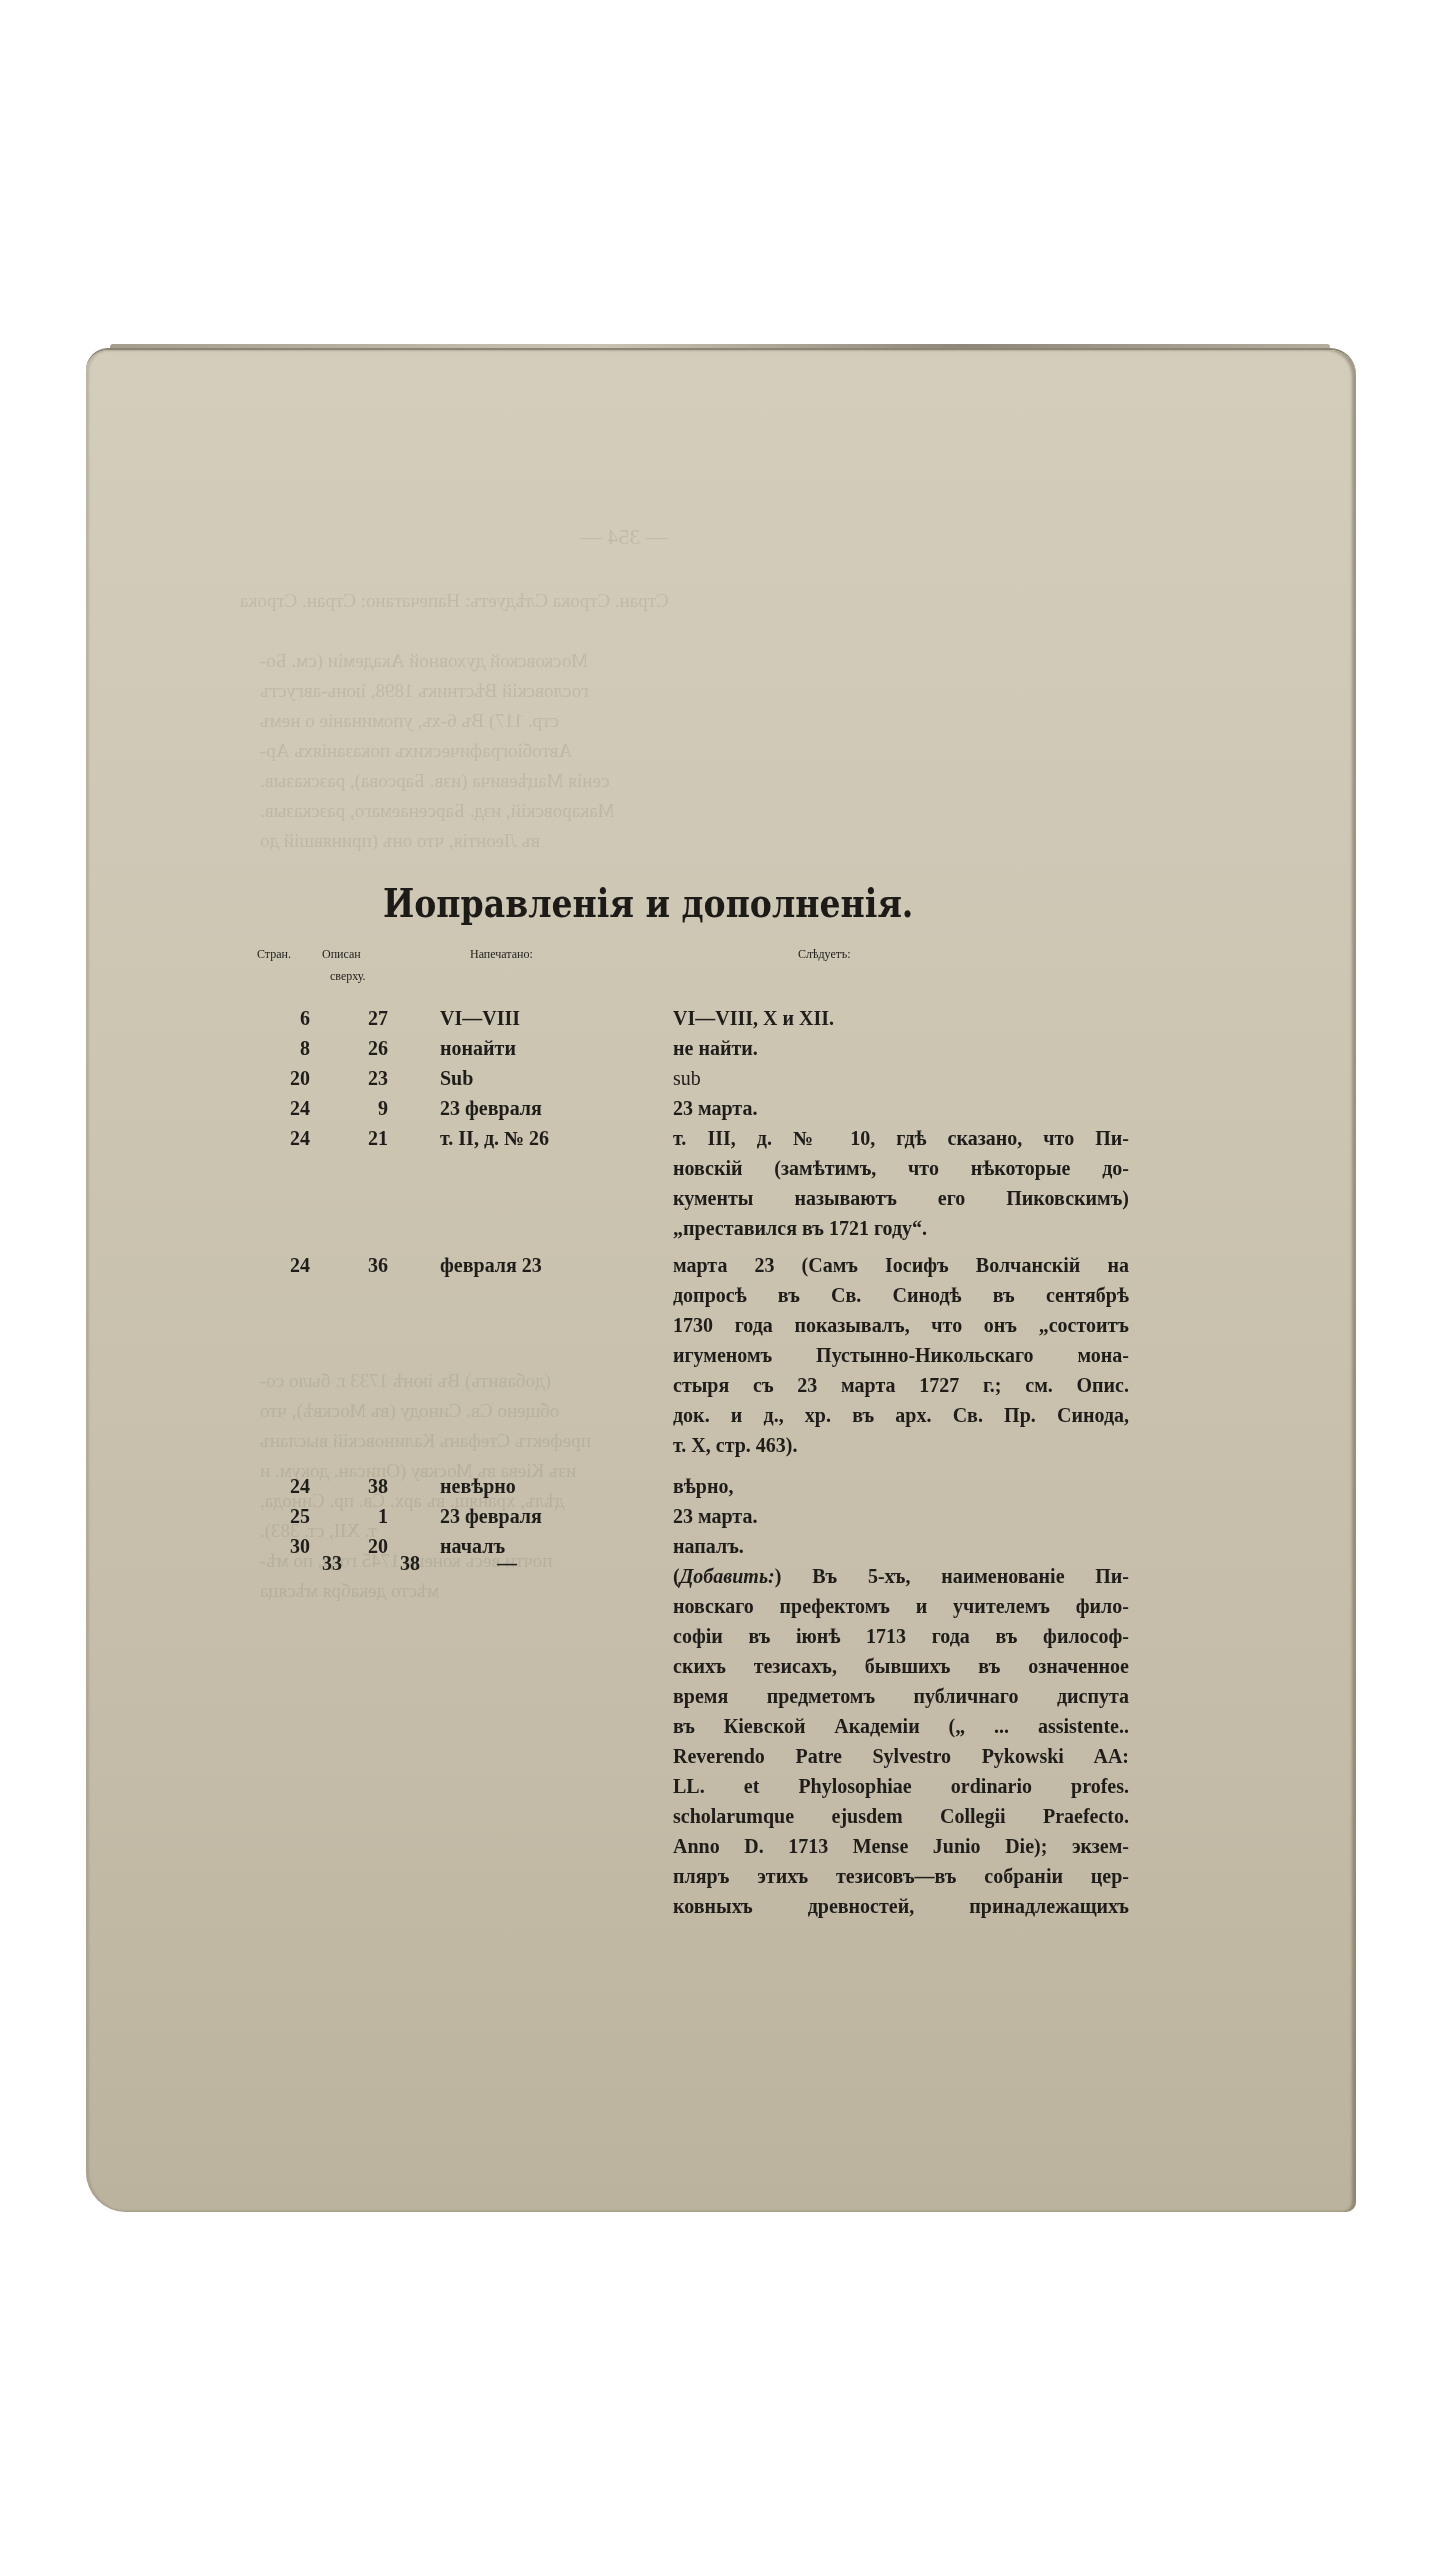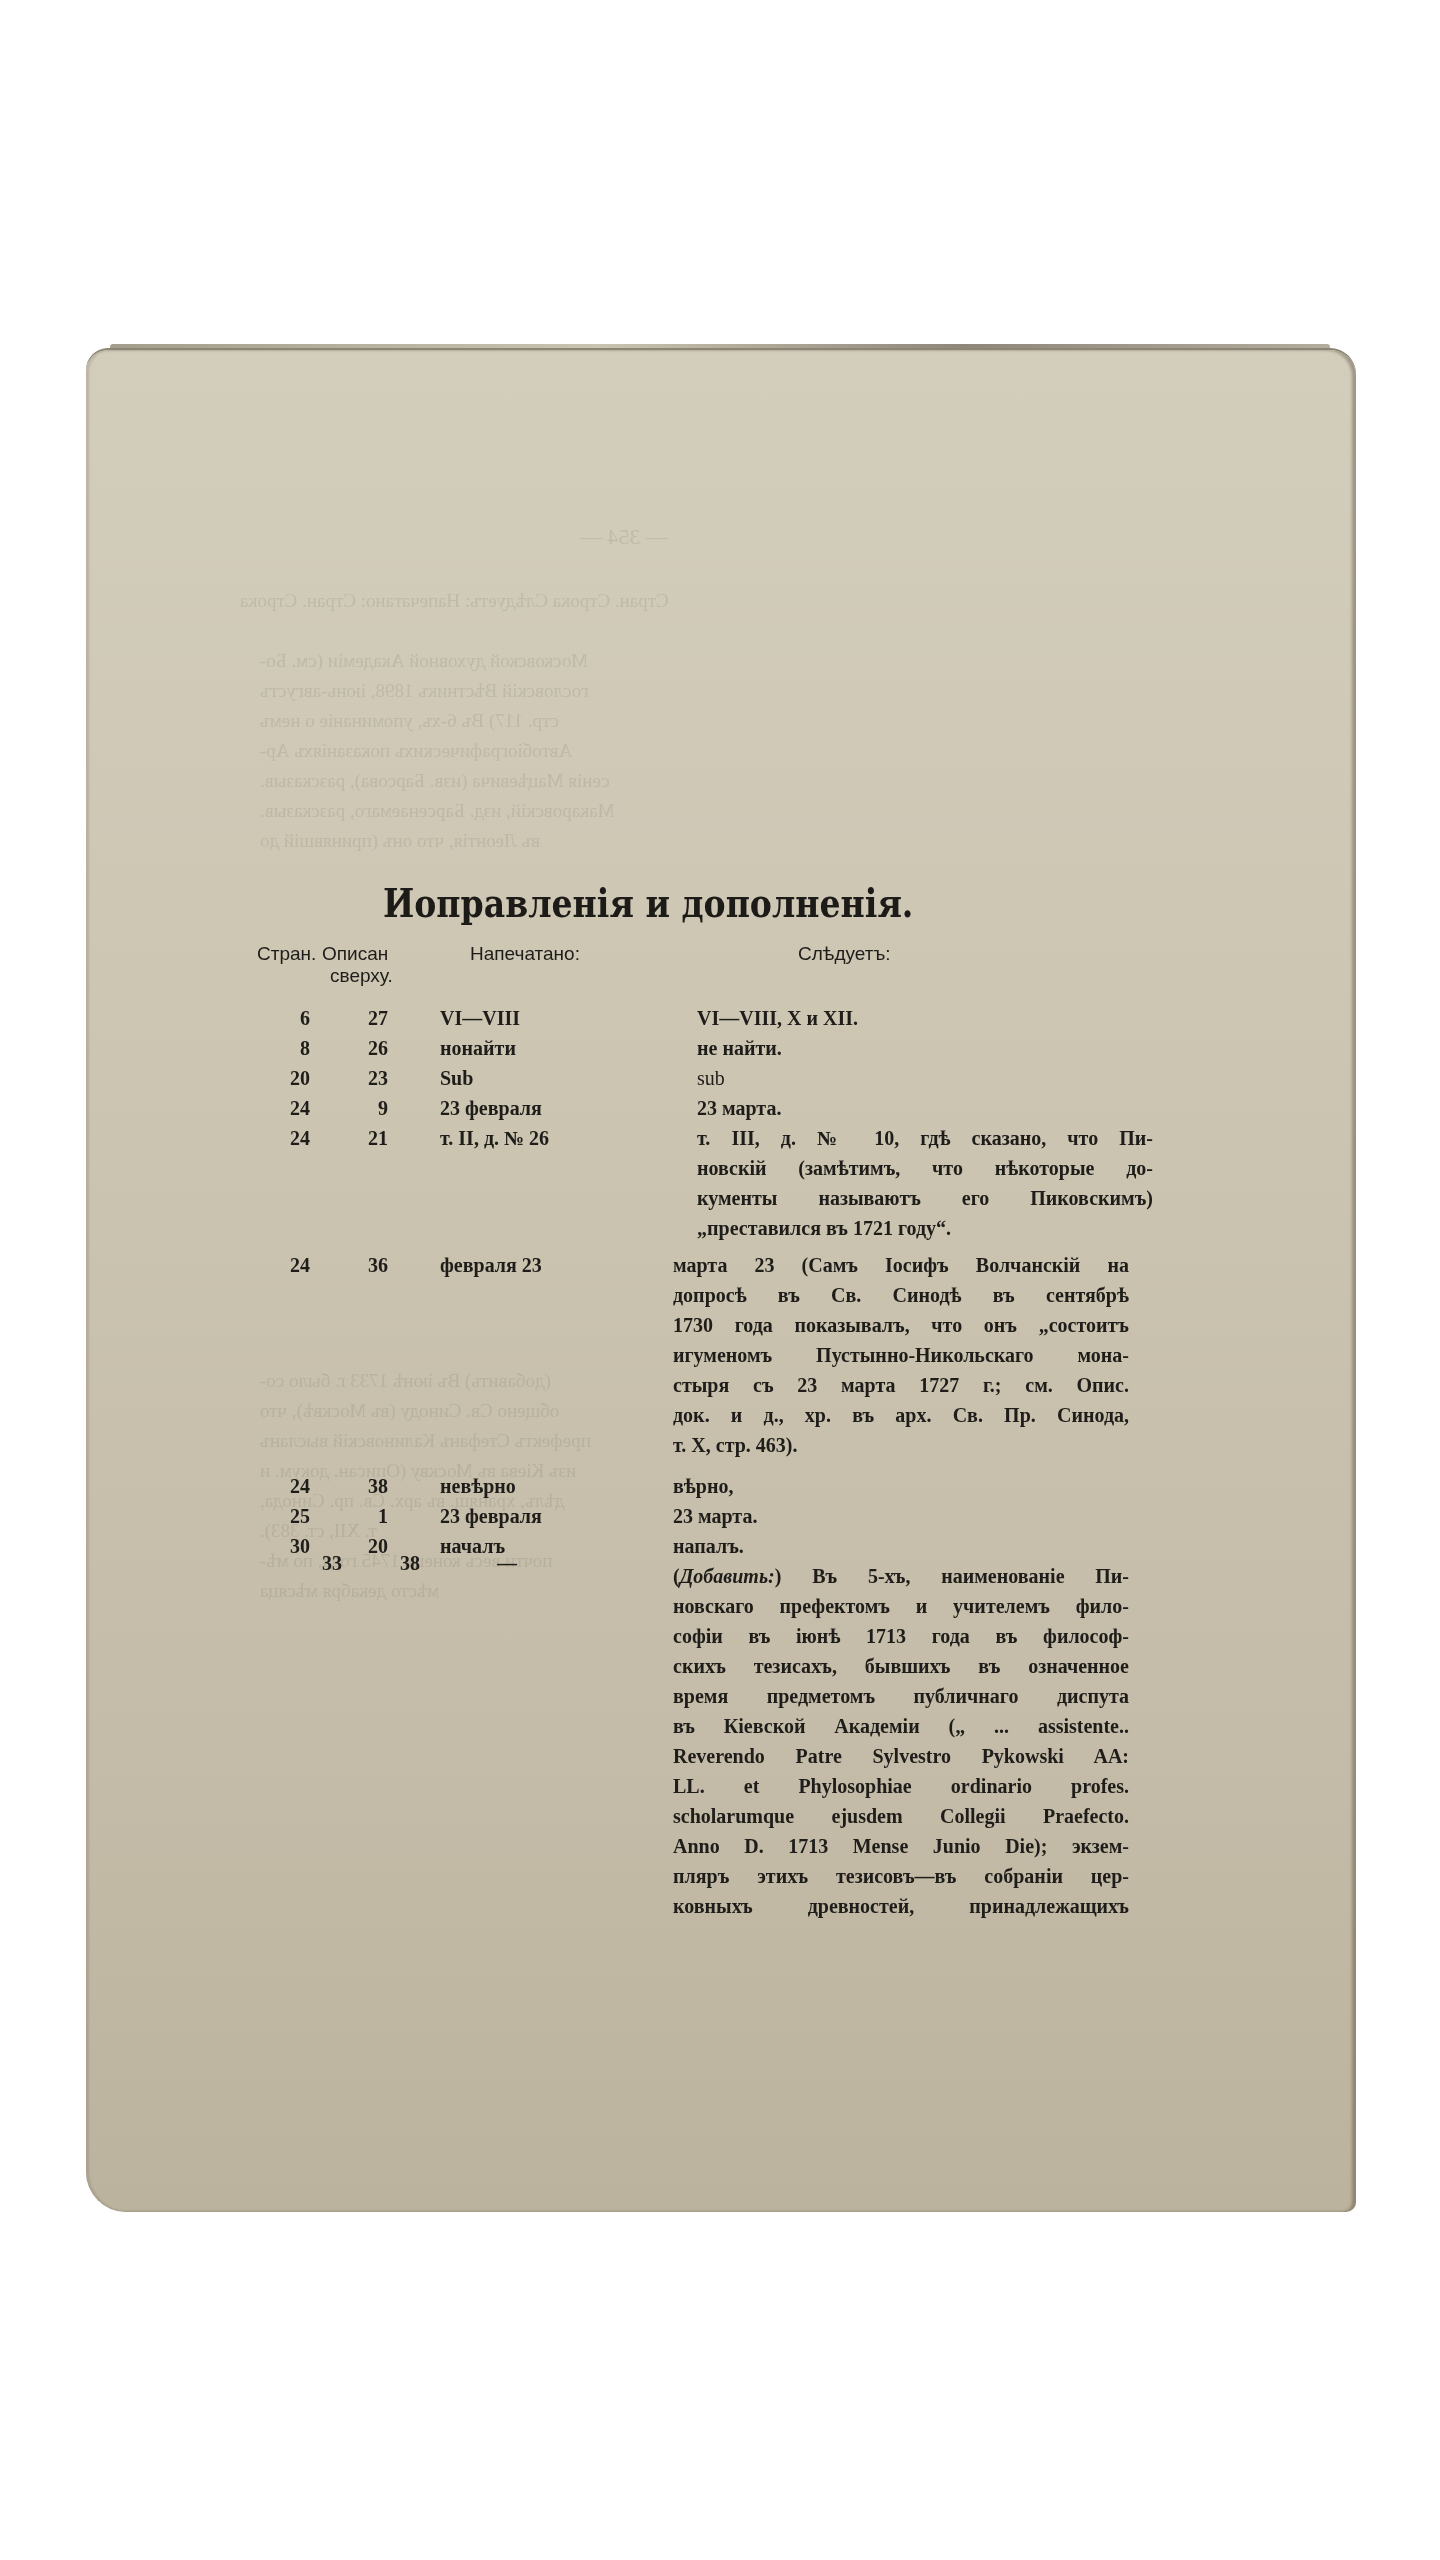--- a/index.html
+++ b/index.html
@@ -18,21 +18,21 @@
     background:linear-gradient(90deg,#a39d8e,#c9c3b3 40%,#8f887a 70%,#b3ad9e);
     border-radius:3px;
   }
   .ghost { position:absolute; color:rgba(80,75,65,0.13); font-family:"Liberation Serif", serif; font-size:19px; transform:scaleX(-1); white-space:nowrap; }
   .title {
     position:absolute; left:383px; top:852px; width:580px;
     font-family:"DejaVu Serif Condensed","DejaVu Serif", serif;
     font-size:40px; color:#1d1b18; letter-spacing:0px; transform:scaleX(0.92); transform-origin:left top;
     white-space:nowrap;
   }
-  .hdr { position:absolute; font-family:Liberation Sans, sans-serif; font-size:19px; color:#1f1d1a; line-height:22px; }
+  .hdr { position:absolute; font-family:Liberation Serif, serif; font-size:12px; color:#1f1d1a; line-height:22px; }
   .row { position:absolute; left:0; width:1440px; height:30px; }
   .cell { position:absolute; font-family:"Liberation Serif", serif; font-size:20px; color:#1f1d1a; line-height:30px; white-space:nowrap; font-weight:bold; }
   .num1 { left:250px; width:60px; text-align:right; }
   .num2 { left:330px; width:58px; text-align:right; }
   .printed { left:440px; font-weight:bold; }
   .follow {
     position:absolute; left:673px; width:456px;
     font-family:"Liberation Serif", serif; font-size:20px; color:#1f1d1a; font-weight:bold;
     line-height:30px; text-align:justify;
   }
@@ -122,21 +122,21 @@
     <span class="cell num2">20</span>
     <span class="cell printed">началъ</span>
   </div>
   <div class="row" style="top:1548px;margin-left:32px;">
     <span class="cell num1">33</span>
     <span class="cell num2">38</span>
     <span class="cell printed" style="left:465px;">—</span>
   </div>
 </div>
 
-<div class="follow" style="top:1003px;margin-left:24px;">
+<div class="follow" style="top:1003px;">
   <span class="ln last">VI—VIII, X и XII.</span>
   <span class="ln last">не найти.</span>
   <span class="ln last" style="font-weight:normal;">sub</span>
   <span class="ln last">23 марта.</span>
   <span class="ln">т. III, д. № 10, гдѣ сказано, что Пи-</span>
   <span class="ln">новскій (замѣтимъ, что нѣкоторые до-</span>
   <span class="ln">кументы называютъ его Пиковскимъ)</span>
   <span class="ln last">„преставился въ 1721 году“.</span>
 </div>
 

